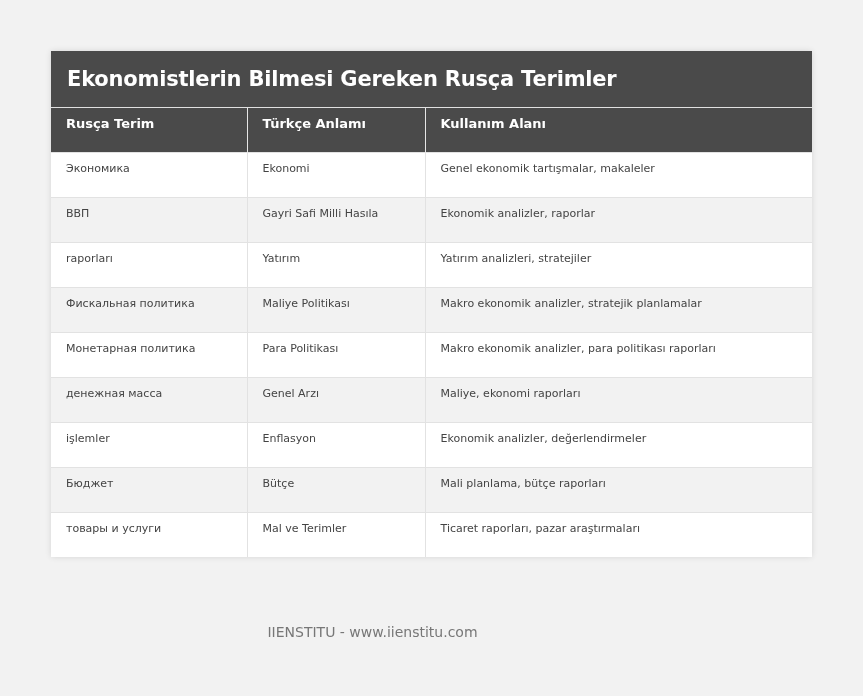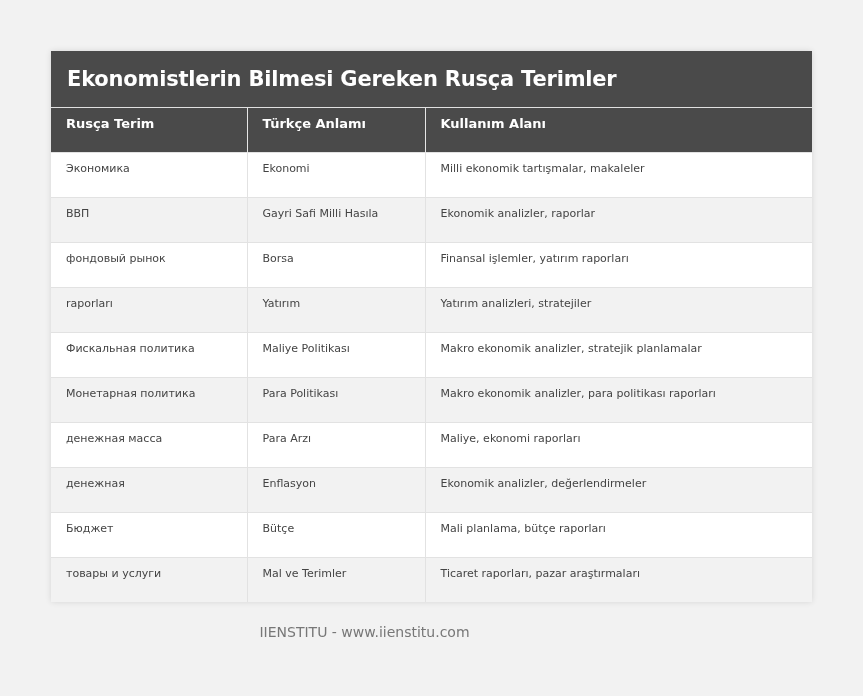--- a/index.html
+++ b/index.html
@@ -71,21 +71,21 @@
       color: #444444;
       font-size: 11px;
       border-right: 1px solid #e2e2e2;
     }
     td:last-child { border-right: none; }
     col.c1 { width: 196px; }
     col.c2 { width: 178px; }
     col.c3 { width: 387px; }
     .footer {
       position: absolute;
-      left: 0;
+      left: 8px;
       top: 624px;
       width: 729px;
       text-align: center;
       color: #777777;
       font-size: 14px;
     }
   </style>
 </head>
 <body>
 
@@ -103,54 +103,49 @@
       <tr>
         <th>Rusça Terim</th>
         <th>Türkçe Anlamı</th>
         <th>Kullanım Alanı</th>
       </tr>
     </thead>
     <tbody>
       <tr>
         <td>Экономика</td>
         <td>Ekonomi</td>
-        <td>Milli ekonomik tartışmalar, makaleler</td>
+        <td>Genel ekonomik tartışmalar, makaleler</td>
       </tr>
       <tr>
         <td>ВВП</td>
         <td>Gayri Safi Milli Hasıla</td>
         <td>Ekonomik analizler, raporlar</td>
-      </tr>
-      <tr>
-        <td>фондовый рынок</td>
-        <td>Borsa</td>
-        <td>Finansal işlemler, yatırım raporları</td>
       </tr>
       <tr>
         <td>raporları</td>
         <td>Yatırım</td>
         <td>Yatırım analizleri, stratejiler</td>
       </tr>
       <tr>
         <td>Фискальная политика</td>
         <td>Maliye Politikası</td>
         <td>Makro ekonomik analizler, stratejik planlamalar</td>
       </tr>
       <tr>
         <td>Монетарная политика</td>
         <td>Para Politikası</td>
         <td>Makro ekonomik analizler, para politikası raporları</td>
       </tr>
       <tr>
         <td>денежная масса</td>
-        <td>Para Arzı</td>
+        <td>Genel Arzı</td>
         <td>Maliye, ekonomi raporları</td>
       </tr>
       <tr>
-        <td>денежная</td>
+        <td>işlemler</td>
         <td>Enflasyon</td>
         <td>Ekonomik analizler, değerlendirmeler</td>
       </tr>
       <tr>
         <td>Бюджет</td>
         <td>Bütçe</td>
         <td>Mali planlama, bütçe raporları</td>
       </tr>
       <tr>
         <td>товары и услуги</td>

